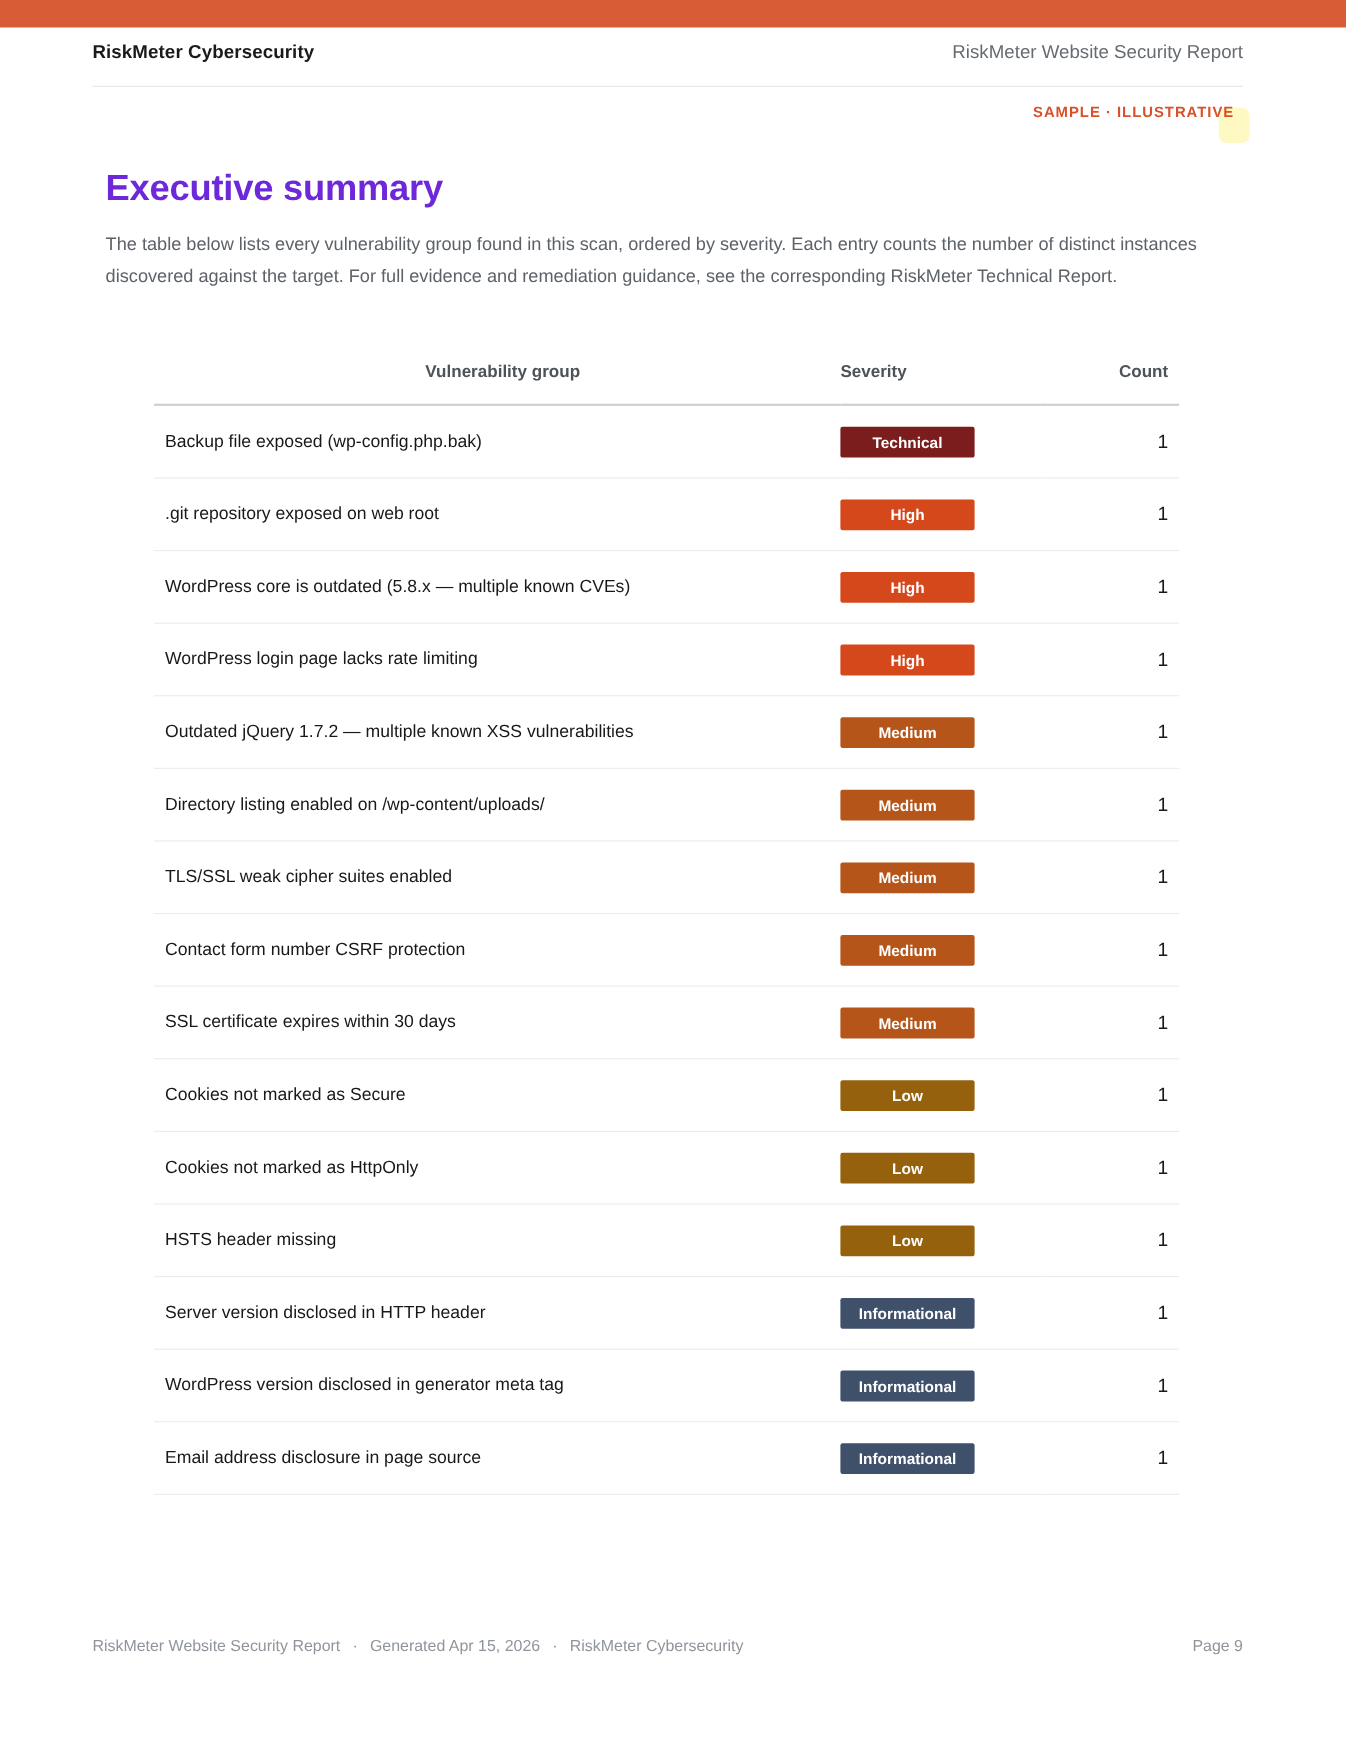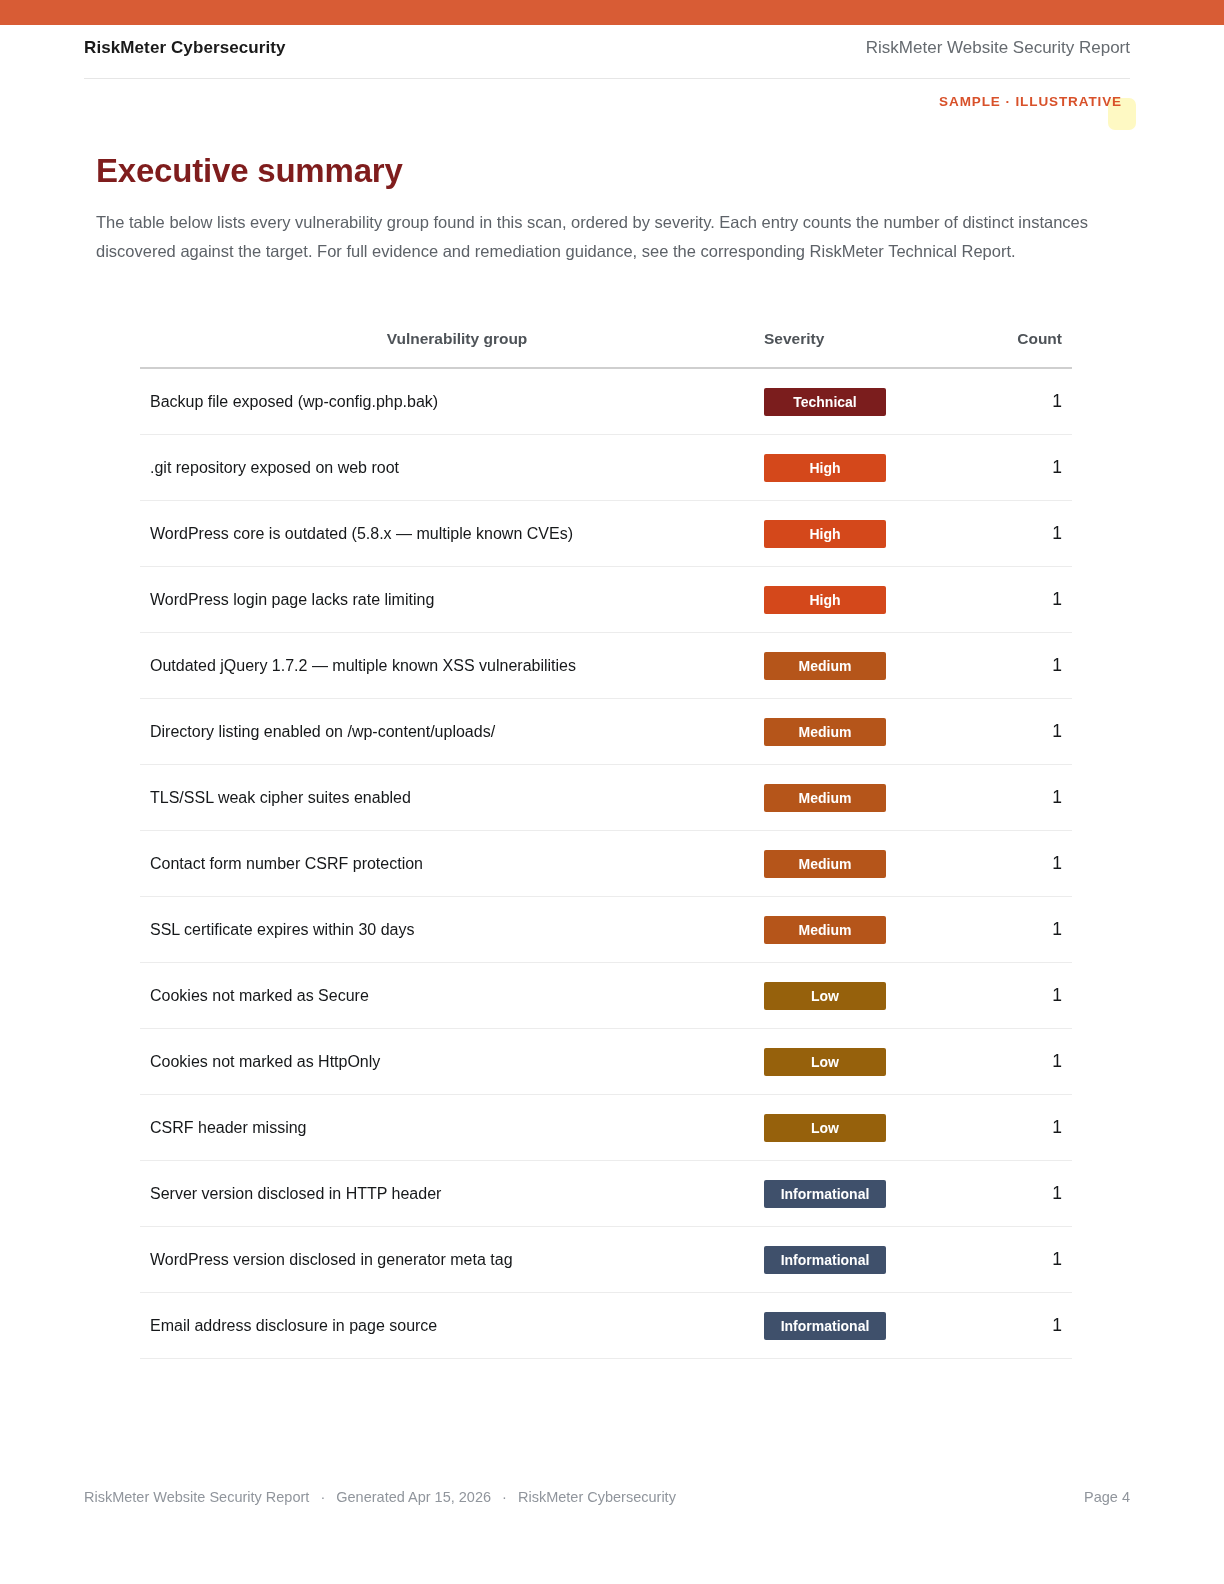--- a/index.html
+++ b/index.html
@@ -88,21 +88,21 @@
     position: absolute;
     top: 0; left: 0;
     width: 1224px;
   }
   .page-title {
     position: absolute;
     top: 152px;
     left: 96px;
     font-size: 33px;
     font-weight: bold;
-    color: #7f1d1d;
+    color: #6d28d9;
     letter-spacing: -0.2px;
     margin: 0;
   }
   .intro {
     position: absolute;
     top: 208px;
     left: 96px;
     width: 1022px;
     font-size: 16.5px;
     line-height: 28.5px;
@@ -320,21 +320,21 @@
         <tr>
           <td class="td-group">Cookies not marked as HttpOnly</td>
           <td class="td-sev">
             <span class="sev-badge" style="background: rgb(150, 97, 12);">
               <span class="sev-badge-label">Low</span>
             </span>
           </td>
           <td class="td-count">1</td>
         </tr>
         <tr>
-          <td class="td-group">CSRF header missing</td>
+          <td class="td-group">HSTS header missing</td>
           <td class="td-sev">
             <span class="sev-badge" style="background: rgb(150, 97, 12);">
               <span class="sev-badge-label">Low</span>
             </span>
           </td>
           <td class="td-count">1</td>
         </tr>
         <tr>
           <td class="td-group">Server version disclosed in HTTP header</td>
           <td class="td-sev">
@@ -367,14 +367,14 @@
 </div>
 
 <div class="page-footer">
   <div class="footer-left">
     <span>RiskMeter Website Security Report</span>
     <span class="footer-sep">·</span>
     <span>Generated Apr 15, 2026</span>
     <span class="footer-sep">·</span>
     <span>RiskMeter Cybersecurity</span>
   </div>
-  <div class="footer-right">Page 4</div>
+  <div class="footer-right">Page 9</div>
 </div>
 
 </body></html>

